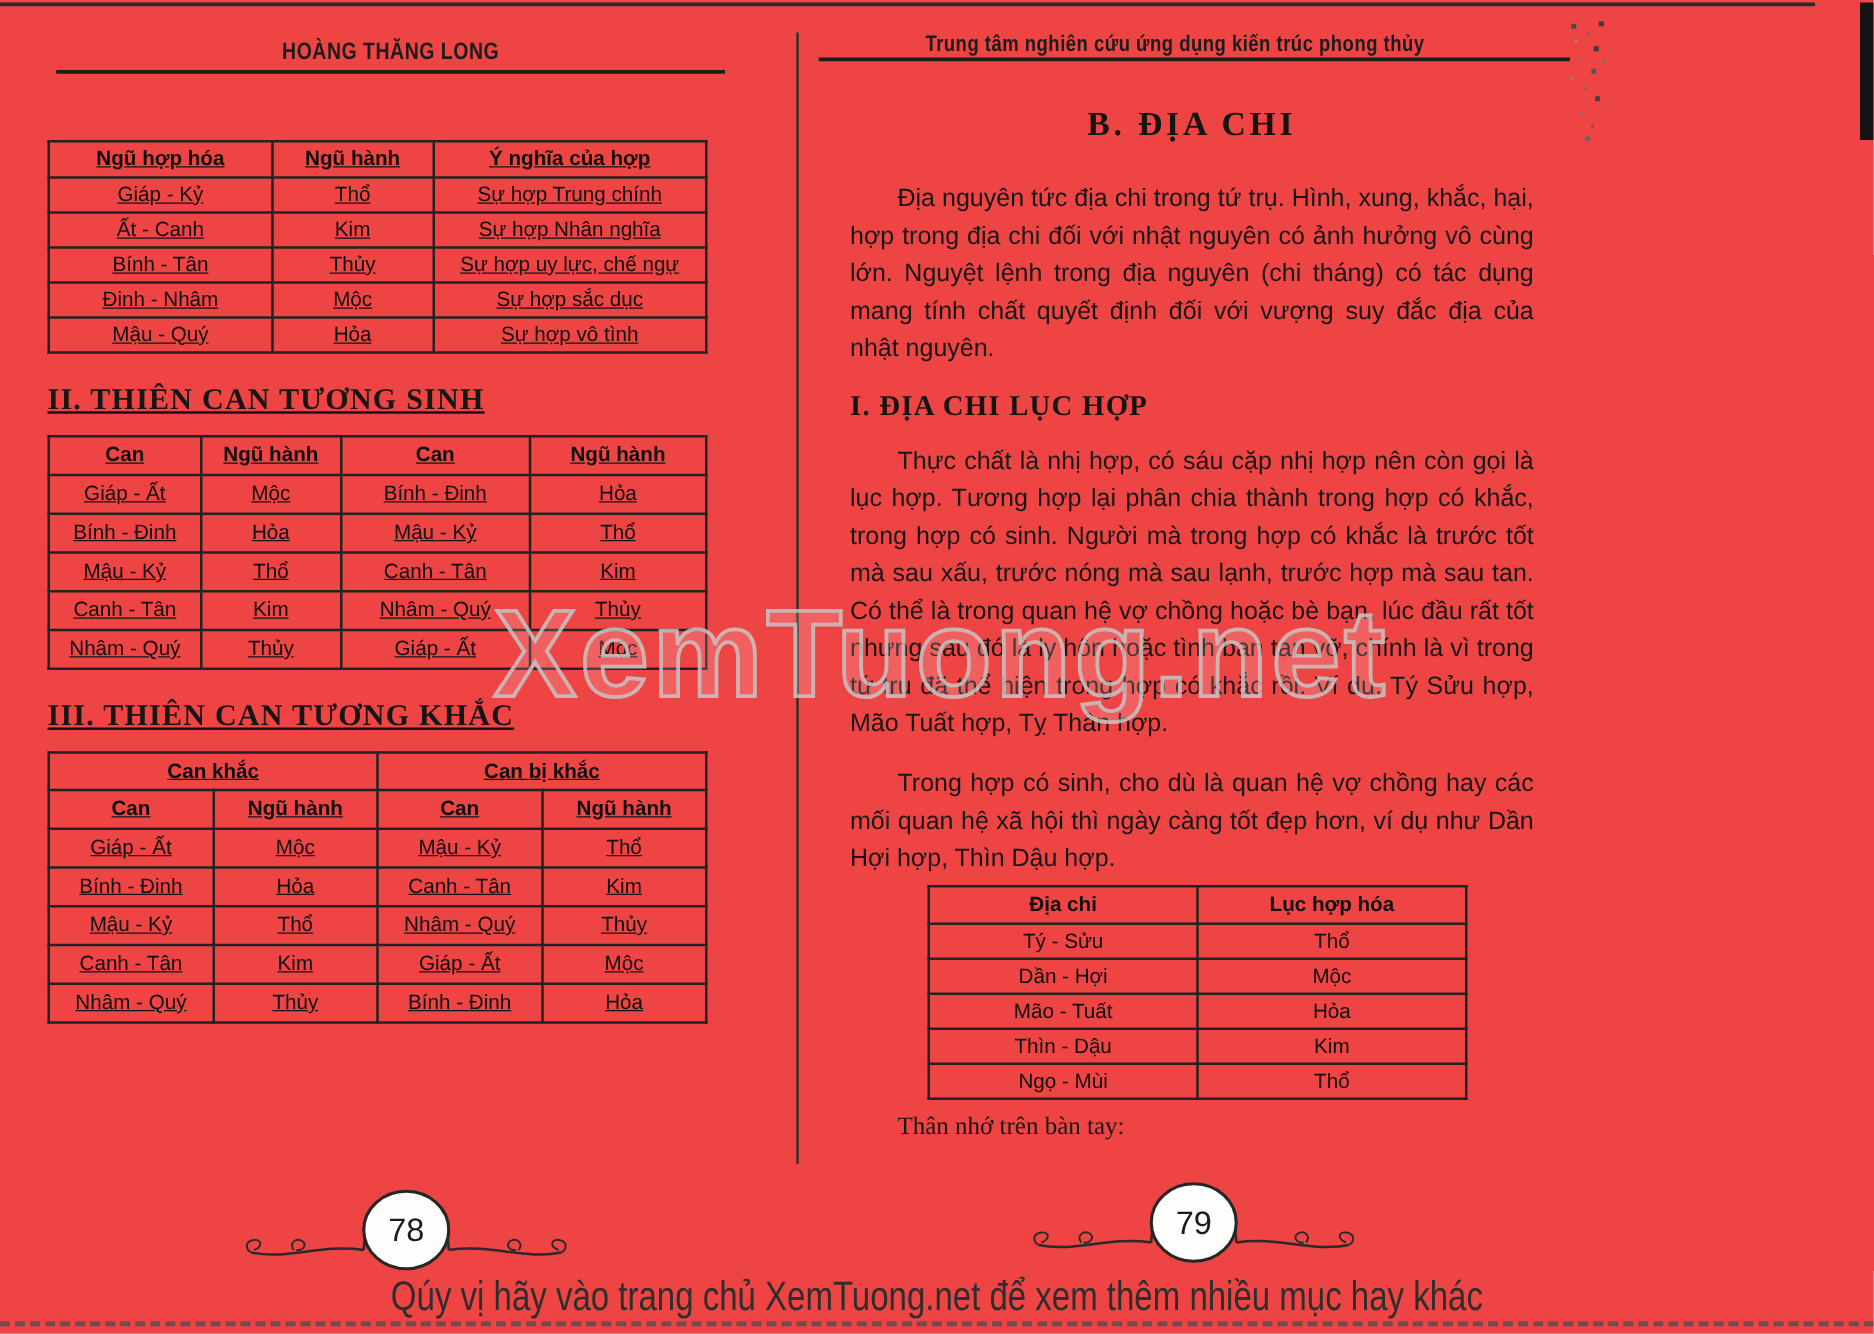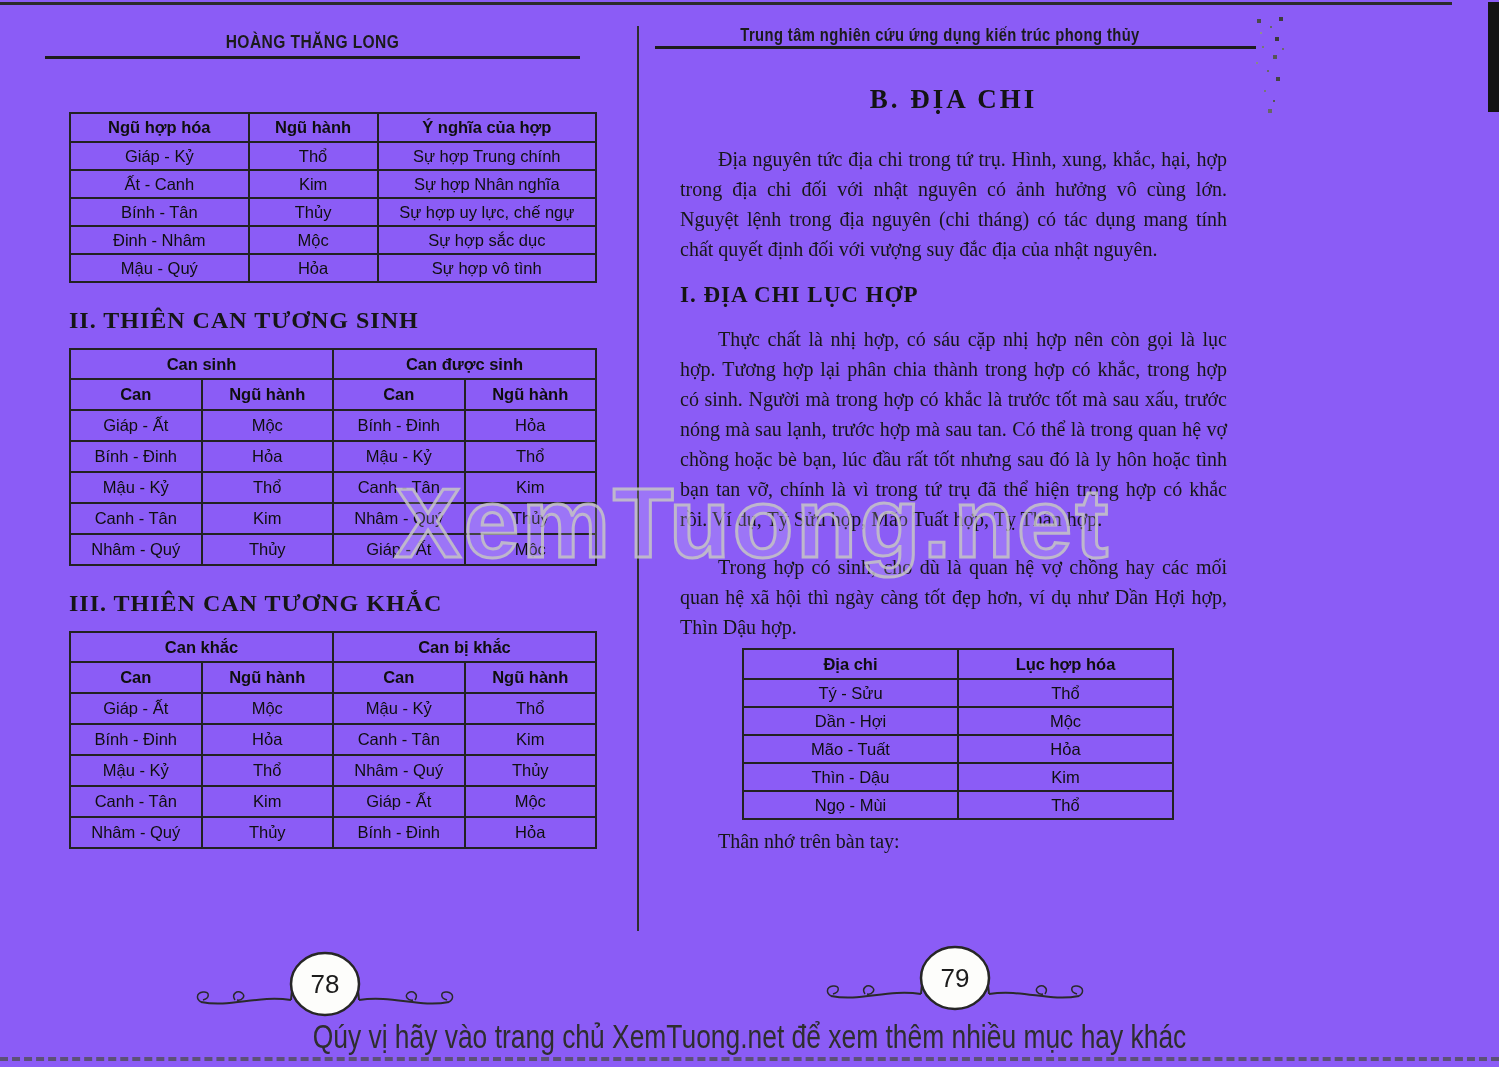--- a/index.html
+++ b/index.html
@@ -1,18 +1,18 @@
 <!DOCTYPE html>
 <html><head>
 <meta charset="utf-8">
 <style>
   html,body{margin:0;padding:0;background:#d9d9d6;}
   .sheet{
     position:relative;width:1499px;height:1067px;margin:0 auto;
-    background:#8b5cf6;overflow:hidden;
+    background:#ef4444;overflow:hidden;
     font-family:"Liberation Sans",sans-serif;color:#141414;
   }
   
   .top-rule{position:absolute;left:0;top:2px;width:1452px;height:3px;background:#2b2b2b;}
   .divider{position:absolute;left:637px;top:26px;width:2px;height:905px;background:#2e2e2e;}
   .corner-bar{position:absolute;left:1488px;top:2px;width:11px;height:110px;background:#141414;}
   .noise-speckles{position:absolute;left:1252px;top:12px;width:2px;height:2px;background:transparent;
     box-shadow:6px 8px 0 1px #4a4a4a,18px 14px 0 0 #666,24px 26px 0 1px #3a3a3a,
       10px 34px 0 0 #777,22px 44px 0 1px #555,15px 58px 0 0 #666,25px 66px 0 1px #444,
       12px 78px 0 0 #777,21px 88px 0 0 #555,17px 98px 0 1px #666,4px 50px 0 0 #888,
@@ -22,42 +22,42 @@
   
   .running-head{position:absolute;font-weight:bold;color:#1b1b1b;text-align:center;
     transform:scaleX(.82);transform-origin:center;letter-spacing:.5px;white-space:nowrap;}
   .rh-left{left:45px;top:31px;width:535px;font-size:19px;}
   .rh-right{left:660px;top:25px;width:560px;font-size:18px;}
   .head-rule{position:absolute;height:3px;background:#1d1d1d;}
   .hr-left{left:45px;top:56px;width:535px;}
   .hr-right{left:655px;top:46px;width:601px;}
 
   
-  .left-col{position:absolute;left:69px;top:112px;width:528px;}
+  .left-col{position:absolute;left:38px;top:112px;width:528px;text-decoration:underline;}
   .right-col{position:absolute;left:680px;top:84px;width:547px;}
 
   
   table{border-collapse:collapse;table-layout:fixed;width:100%;background:transparent;}
   th,td{border:2px solid #222;text-align:center;vertical-align:middle;
     font-family:"Liberation Sans",sans-serif;color:#0f0f0f;font-size:16.5px;padding:0 4px;
     overflow:hidden;white-space:nowrap;}
   th{font-weight:bold;}
   .t1 th{height:27px;} .t1 td{height:26px;border-radius:13px;}
   .t1 .c0{width:34%;} .t1 .c1{width:24%;} .t1 .c2{width:42%;}
   .t4 .g{height:28px;} .t4 .s{height:29px;} .t4 td{height:29px;}
   .t4 .c0{width:23%;} .t4 .c1{width:21%;} .t4 .c2{width:29%;} .t4 .c3{width:27%;}
   .rt{width:432px;margin:6px 0 6px 62px;}
   .rt th{height:28px;} .rt td{height:26px;border-radius:14px;}
 
   
   .sec-title{font-family:"Liberation Serif",serif;font-weight:bold;color:#161616;
     font-size:24px;letter-spacing:1px;margin:24px 0 14px 0;white-space:nowrap;}
   .page-title{font-family:"Liberation Serif",serif;font-weight:bold;font-size:27px;
     letter-spacing:3px;text-align:center;margin:0 0 29px 0;color:#141414;}
-  .para{font-family:Liberation Serif, serif;font-size:20px;line-height:30px;
+  .para{font-family:Liberation Sans, sans-serif;font-size:20px;line-height:30px;
     text-align:justify;text-indent:38px;color:#171717;margin:0 0 18px 0;}
   .para.tight{margin-bottom:2px;}
   .h-i{font-family:"Liberation Serif",serif;font-weight:bold;font-size:23px;
     letter-spacing:1px;margin:12px 0 16px 0;white-space:nowrap;}
   .line{font-family:"Liberation Serif",serif;font-size:20px;line-height:30px;
     text-indent:38px;color:#171717;margin:4px 0 0 0;}
 
   
   .ornament{position:absolute;width:260px;height:75px;}
   .orn-left{left:195px;top:948px;}
@@ -123,24 +123,20 @@
             <td class="c1">Hỏa</td>
             <td class="c2">Sự hợp vô tình</td>
           </tr>
         </tbody>
     </table>
 
     <h2 class="sec-title">II. THIÊN CAN TƯƠNG SINH</h2>
 
     <table class="t4">
       <thead>
-        <tr>
-          <th class="g" colspan="2">Can sinh</th>
-          <th class="g" colspan="2">Can được sinh</th>
-        </tr>
         <tr>
           <th class="s c0">Can</th>
           <th class="s c1">Ngũ hành</th>
           <th class="s c2">Can</th>
           <th class="s c3">Ngũ hành</th>
         </tr>
       </thead>
       <tbody>
           <tr>
             <td class="c0">Giáp - Ất</td>

